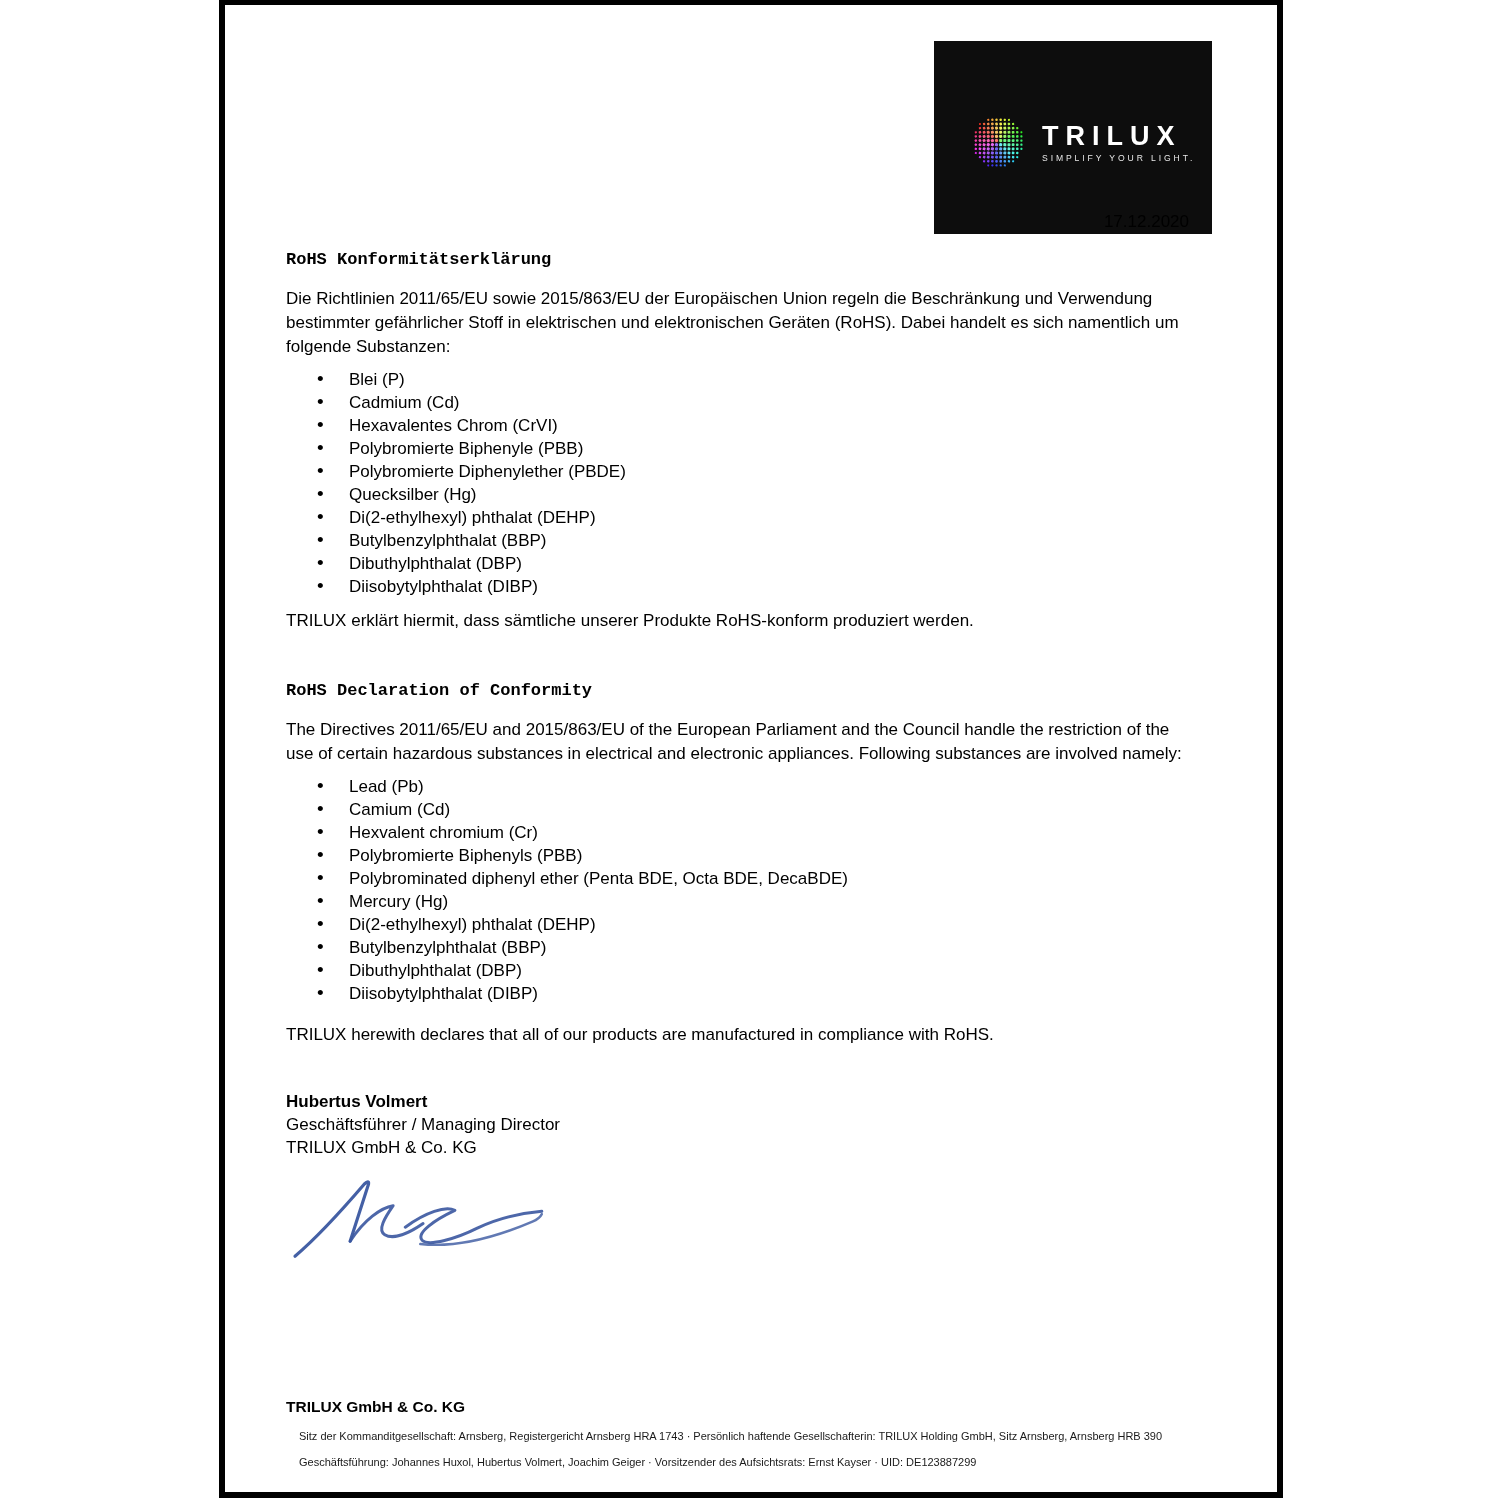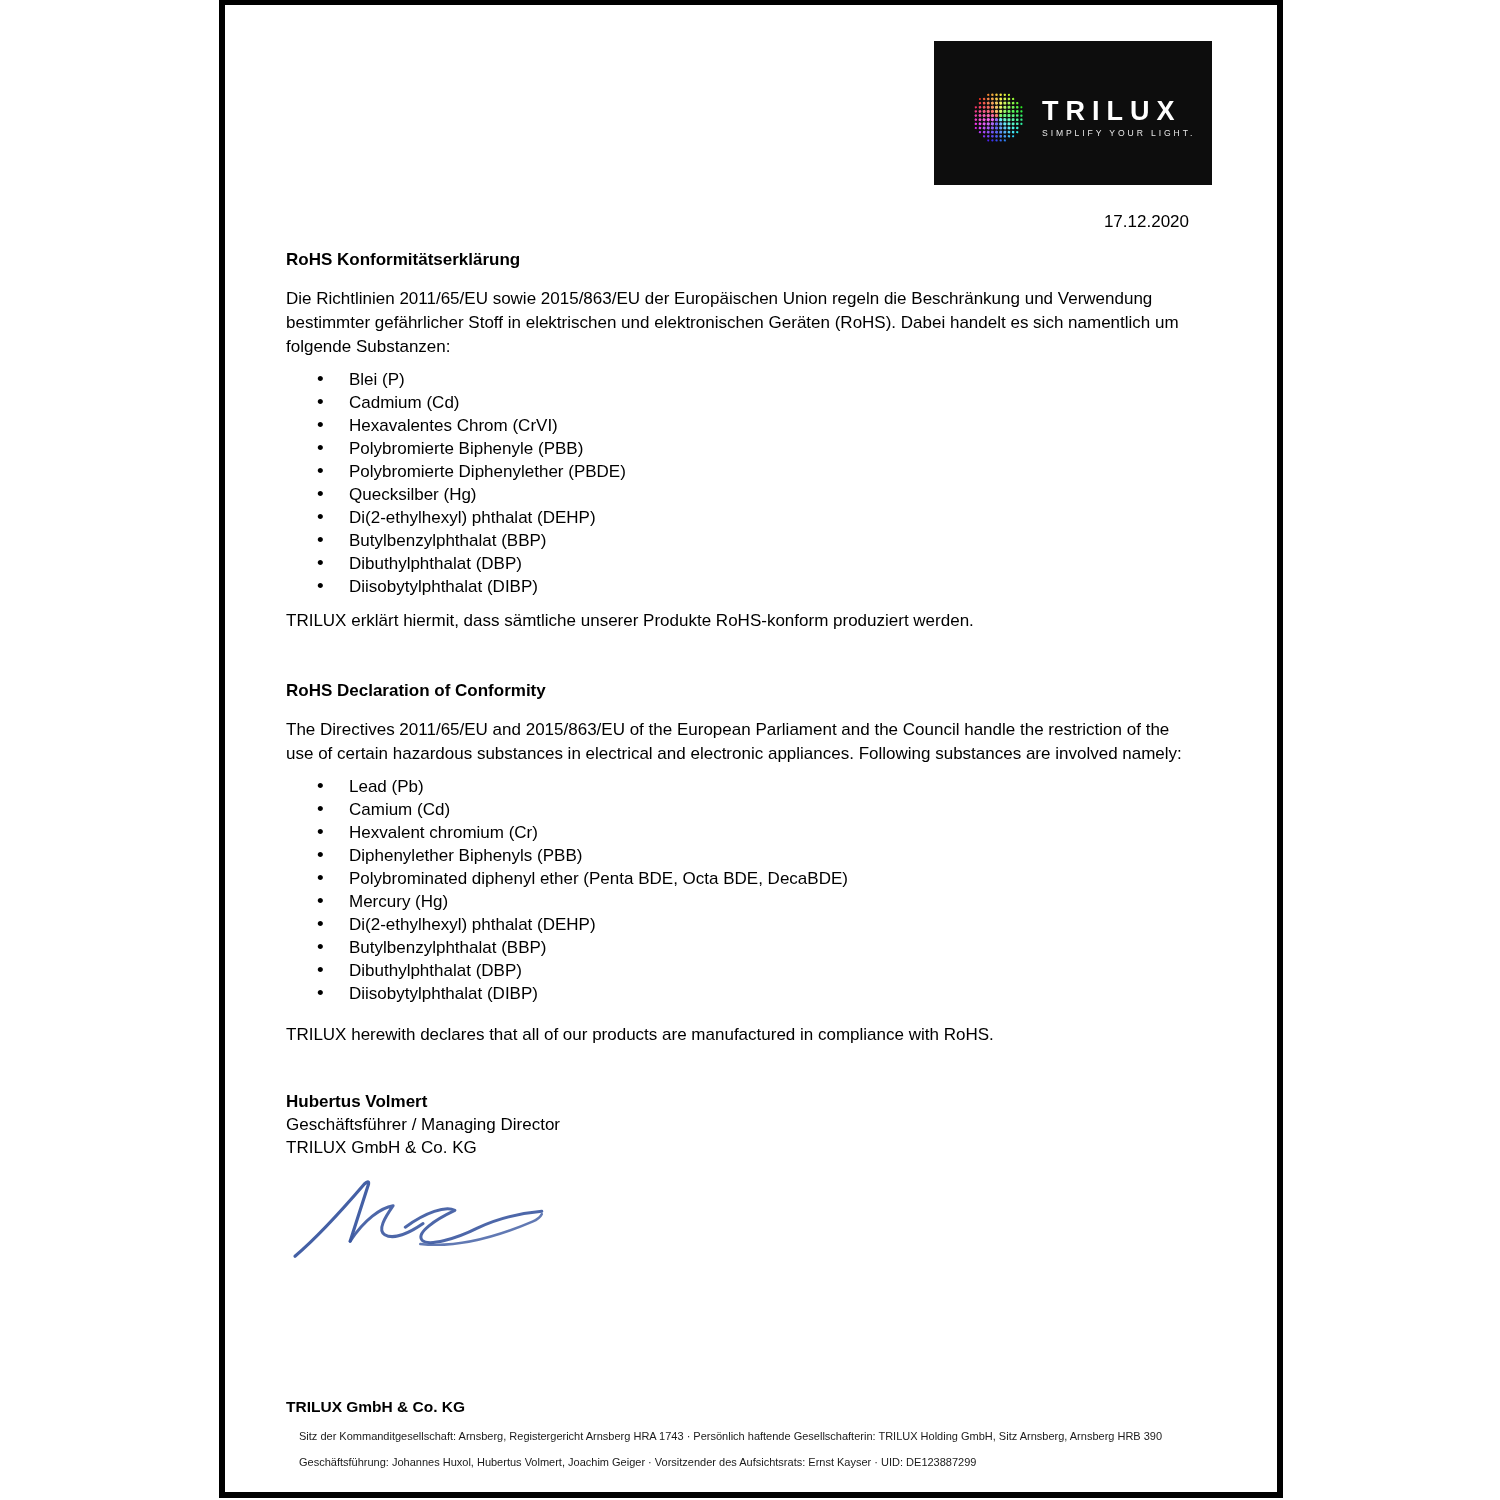--- a/index.html
+++ b/index.html
@@ -1,33 +1,33 @@
 <!DOCTYPE html>
 <html><head>
 <meta charset="utf-8">
 <style>
   html,body{margin:0;padding:0;background:#ffffff;}
   body{width:1500px;height:1500px;position:relative;overflow:hidden;
        font-family:"Liberation Sans", sans-serif;color:#000;}
   .page{position:absolute;left:219px;top:0;width:1064px;height:1498px;
         border:6px solid #000;border-top-width:5px;box-sizing:border-box;
         background:#fff;}
-  .logo-box{position:absolute;top:36px;left:709px;width:278px;height:144px;
+  .logo-box{position:absolute;top:36px;left:709px;width:278px;height:193px;
             background:#0d0d0d;display:flex;align-items:center;padding-left:36px;
             box-sizing:border-box;}
   .sphere{width:56px;height:56px;flex:0 0 auto;margin-top:8px;}
   .wordmark-wrap{margin-left:16px;margin-top:10px;}
   .wordmark{color:#fff;font-weight:bold;font-size:27px;letter-spacing:7px;
             line-height:26px;white-space:nowrap;}
   .tagline{color:#e8e8e8;font-size:8.6px;letter-spacing:2.9px;margin-top:4px;
            white-space:nowrap;}
   .date-row{position:absolute;top:207px;right:88px;font-size:17px;}
   .body-col{position:absolute;top:243px;left:61px;width:912px;}
   .body-col p, .body-col h1, .body-col h2{margin:0;font-size:17px;line-height:24px;}
-  h1.sec,h2.sec{font-weight:bold;}
+  h1.sec,h2.sec{font-weight:bold;font-family:Liberation Mono, monospace;}
   .para{margin-top:15px !important;}
   ul.subst{list-style:none;margin:9px 0 0 0;padding:0;}
   ul.subst li{font-size:17px;line-height:23px;padding-left:63px;position:relative;}
   ul.subst li::before{content:"\2022";position:absolute;left:31px;top:-1px;
                       font-size:19px;}
   .closing-de{margin-top:11px !important;}
   .sec-en{margin-top:46px !important;}
   .closing-en{margin-top:18px !important;}
   .sig-name{margin-top:43px !important;font-weight:bold;line-height:23px !important;}
   .sig-line{line-height:23px !important;}
@@ -190,21 +190,21 @@
         <li>Diisobytylphthalat (DIBP)</li>
       </ul>
     <p class="para closing-de">TRILUX erklärt hiermit, dass sämtliche unserer Produkte RoHS-konform produziert werden.</p>
 
     <h2 class="sec sec-en">RoHS Declaration of Conformity</h2>
     <p class="para">The Directives 2011/65/EU and 2015/863/EU of the European Parliament and the Council handle the restriction of the use of certain hazardous substances in electrical and electronic appliances. Following substances are involved namely:</p>
     <ul class="subst">
         <li>Lead (Pb)</li>
         <li>Camium (Cd)</li>
         <li>Hexvalent chromium (Cr)</li>
-        <li>Diphenylether Biphenyls (PBB)</li>
+        <li>Polybromierte Biphenyls (PBB)</li>
         <li>Polybrominated diphenyl ether (Penta BDE, Octa BDE, DecaBDE)</li>
         <li>Mercury (Hg)</li>
         <li>Di(2-ethylhexyl) phthalat (DEHP)</li>
         <li>Butylbenzylphthalat (BBP)</li>
         <li>Dibuthylphthalat (DBP)</li>
         <li>Diisobytylphthalat (DIBP)</li>
       </ul>
     <p class="para closing-en">TRILUX herewith declares that all of our products are manufactured in compliance with RoHS.</p>
 
     <p class="para sig-name">Hubertus Volmert</p>

